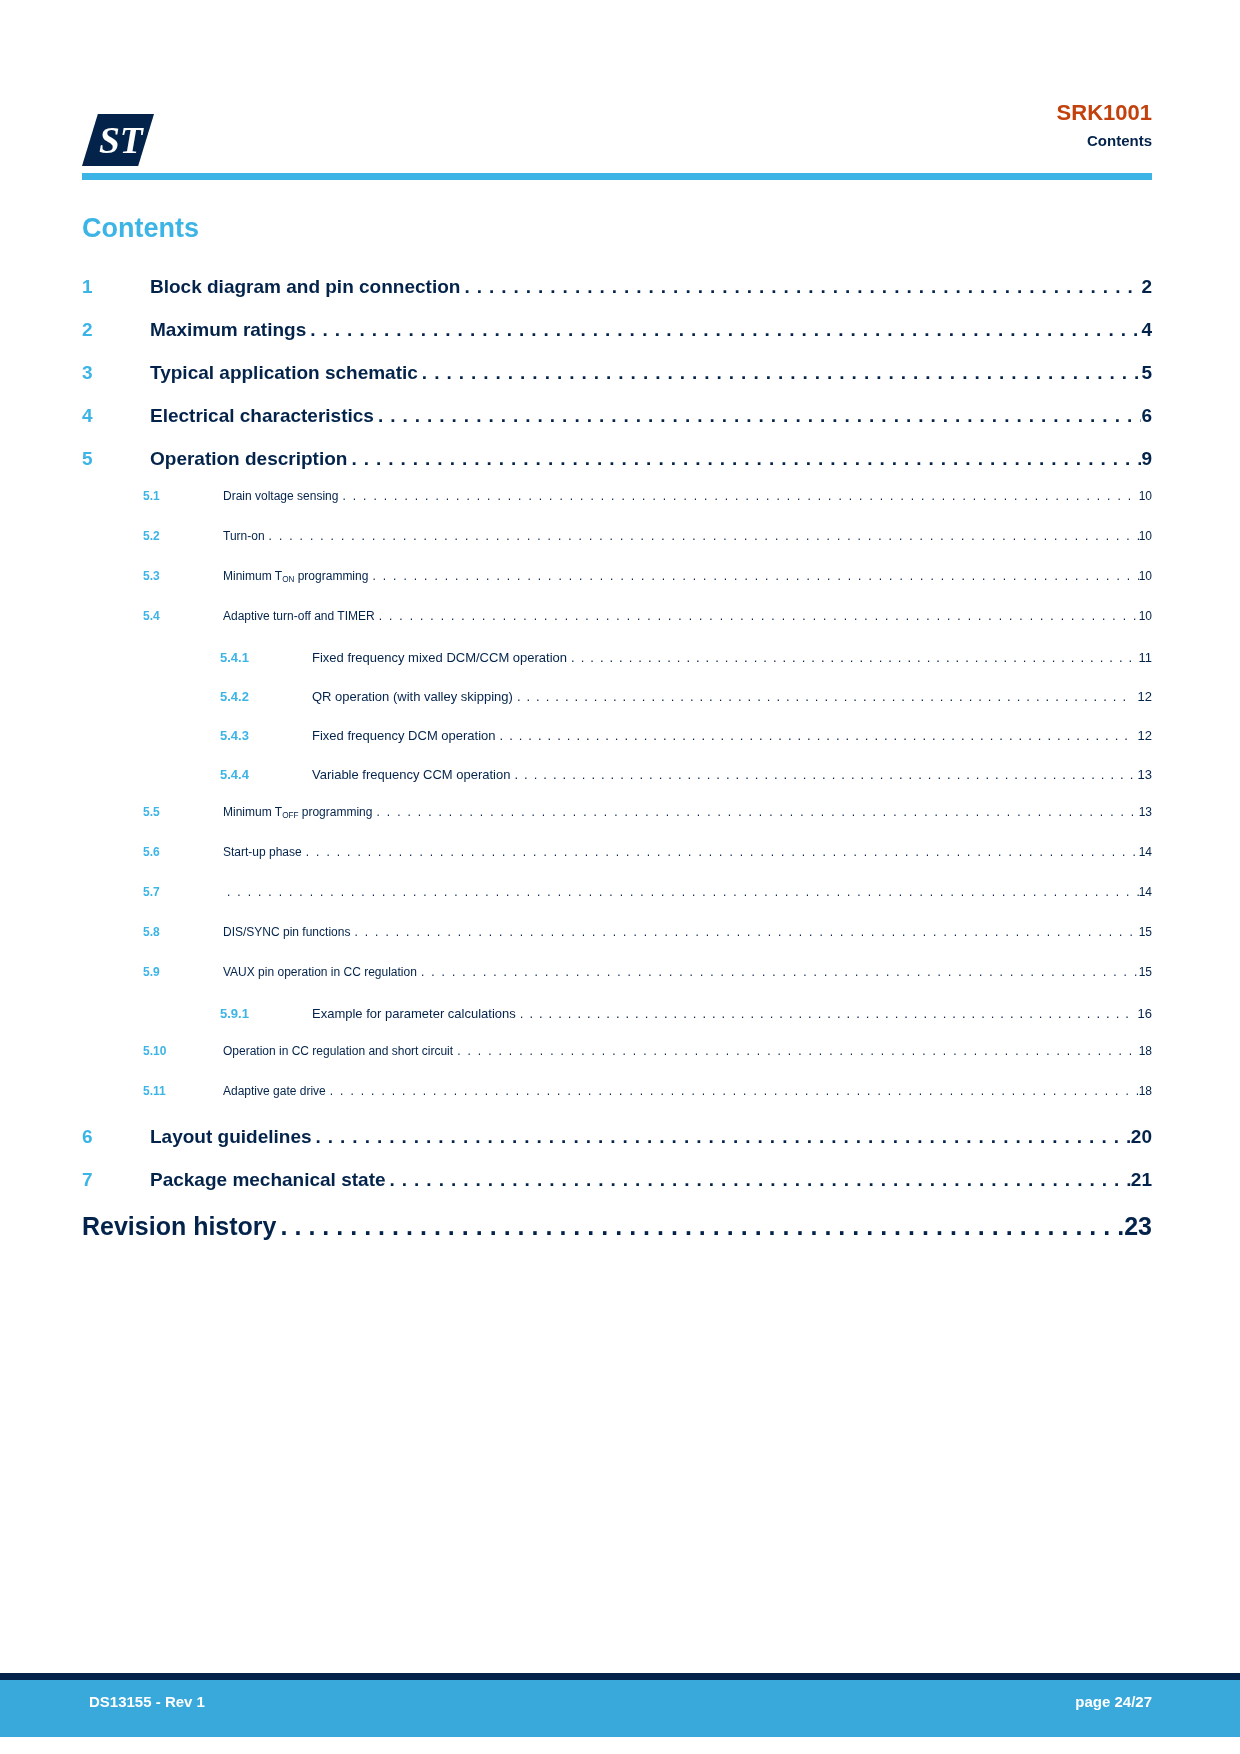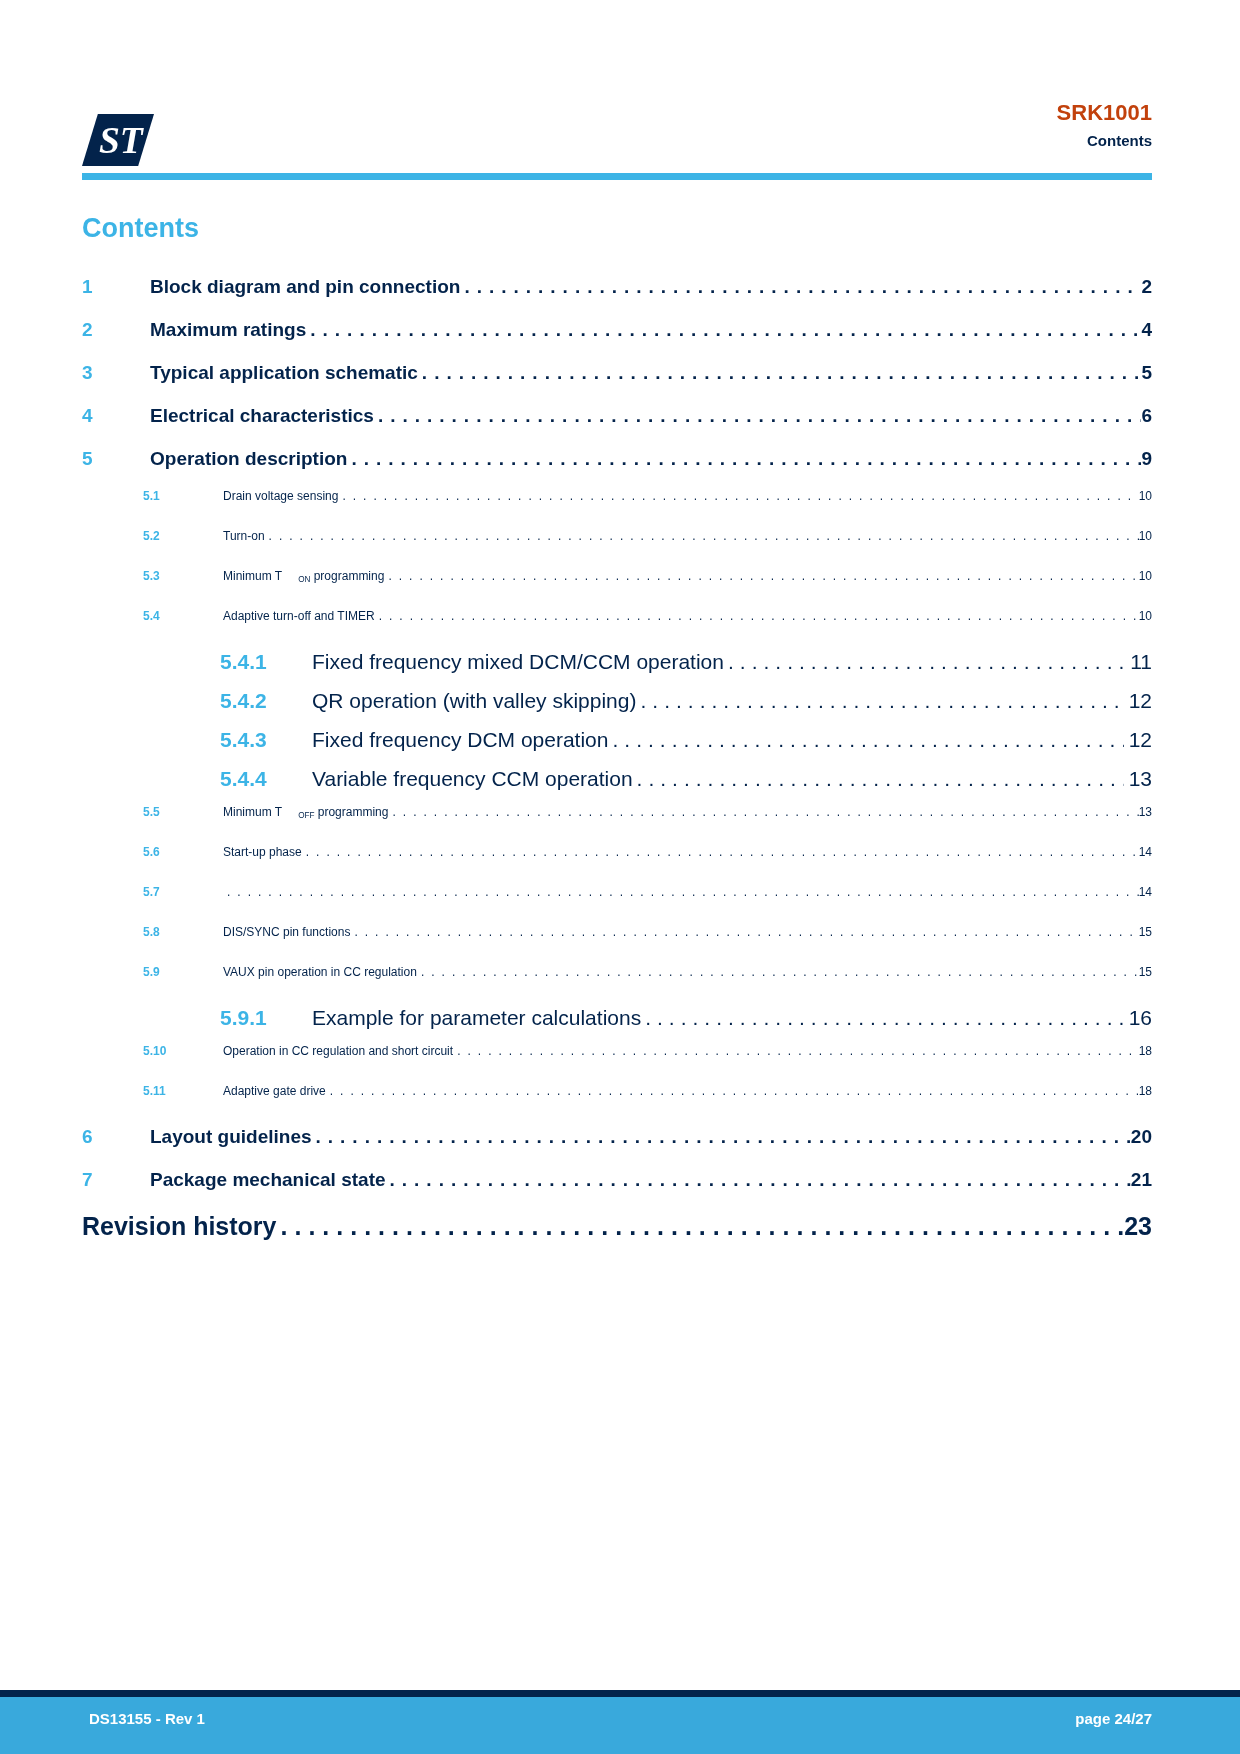--- a/index.html
+++ b/index.html
@@ -46,31 +46,31 @@
     letter-spacing: 7px; margin-left: 4px; min-width: 10px;
   }
   .row .pg { flex: 0 0 auto; }
 
   .lvl1 { height: 43px; font-size: 19px; font-weight: bold; align-items: baseline; padding-top: 14px; }
   .lvl1 .num { width: 68px; }
 
   .lvl2 { height: 40px; font-size: 12px; font-weight: normal; padding-top: 12px; padding-left: 61px; }
   .lvl2 .num { width: 80px; }
 
-  .lvl3 { height: 39px; font-size: 21px; font-weight: normal; padding-top: 13px; padding-left: 138px; }
+  .lvl3 { height: 39px; font-size: 13px; font-weight: normal; padding-top: 13px; padding-left: 138px; }
   .lvl3 .num { width: 92px; }
   .lvl3 .dots { letter-spacing: 6px; }
   .lvl3 .pg { margin-left: 5px; }
 
   .lvl0 { height: 43px; font-size: 25px; font-weight: bold; padding-top: 14px; }
 
-  .sub { font-size: 68%; vertical-align: -0.22em; letter-spacing: 0; margin-left: 16px; }
-
-  
-  .footer { position: absolute; left: 0; right: 0; bottom: 0; height: 64px; }
+  .sub { font-size: 68%; vertical-align: -0.22em; letter-spacing: 0; }
+
+  
+  .footer { position: absolute; left: 0; right: 0; bottom: 17px; height: 64px; }
   .footer-dark { height: 7px; background: #03234b; }
   .footer-blue {
     height: 57px; background: #39a9dc; color: #ffffff;
     display: flex; justify-content: space-between; align-items: flex-start;
     padding: 13px 88px 0 89px;
     font-size: 15px; font-weight: bold;
   }
 </style>
 </head>
 <body>

